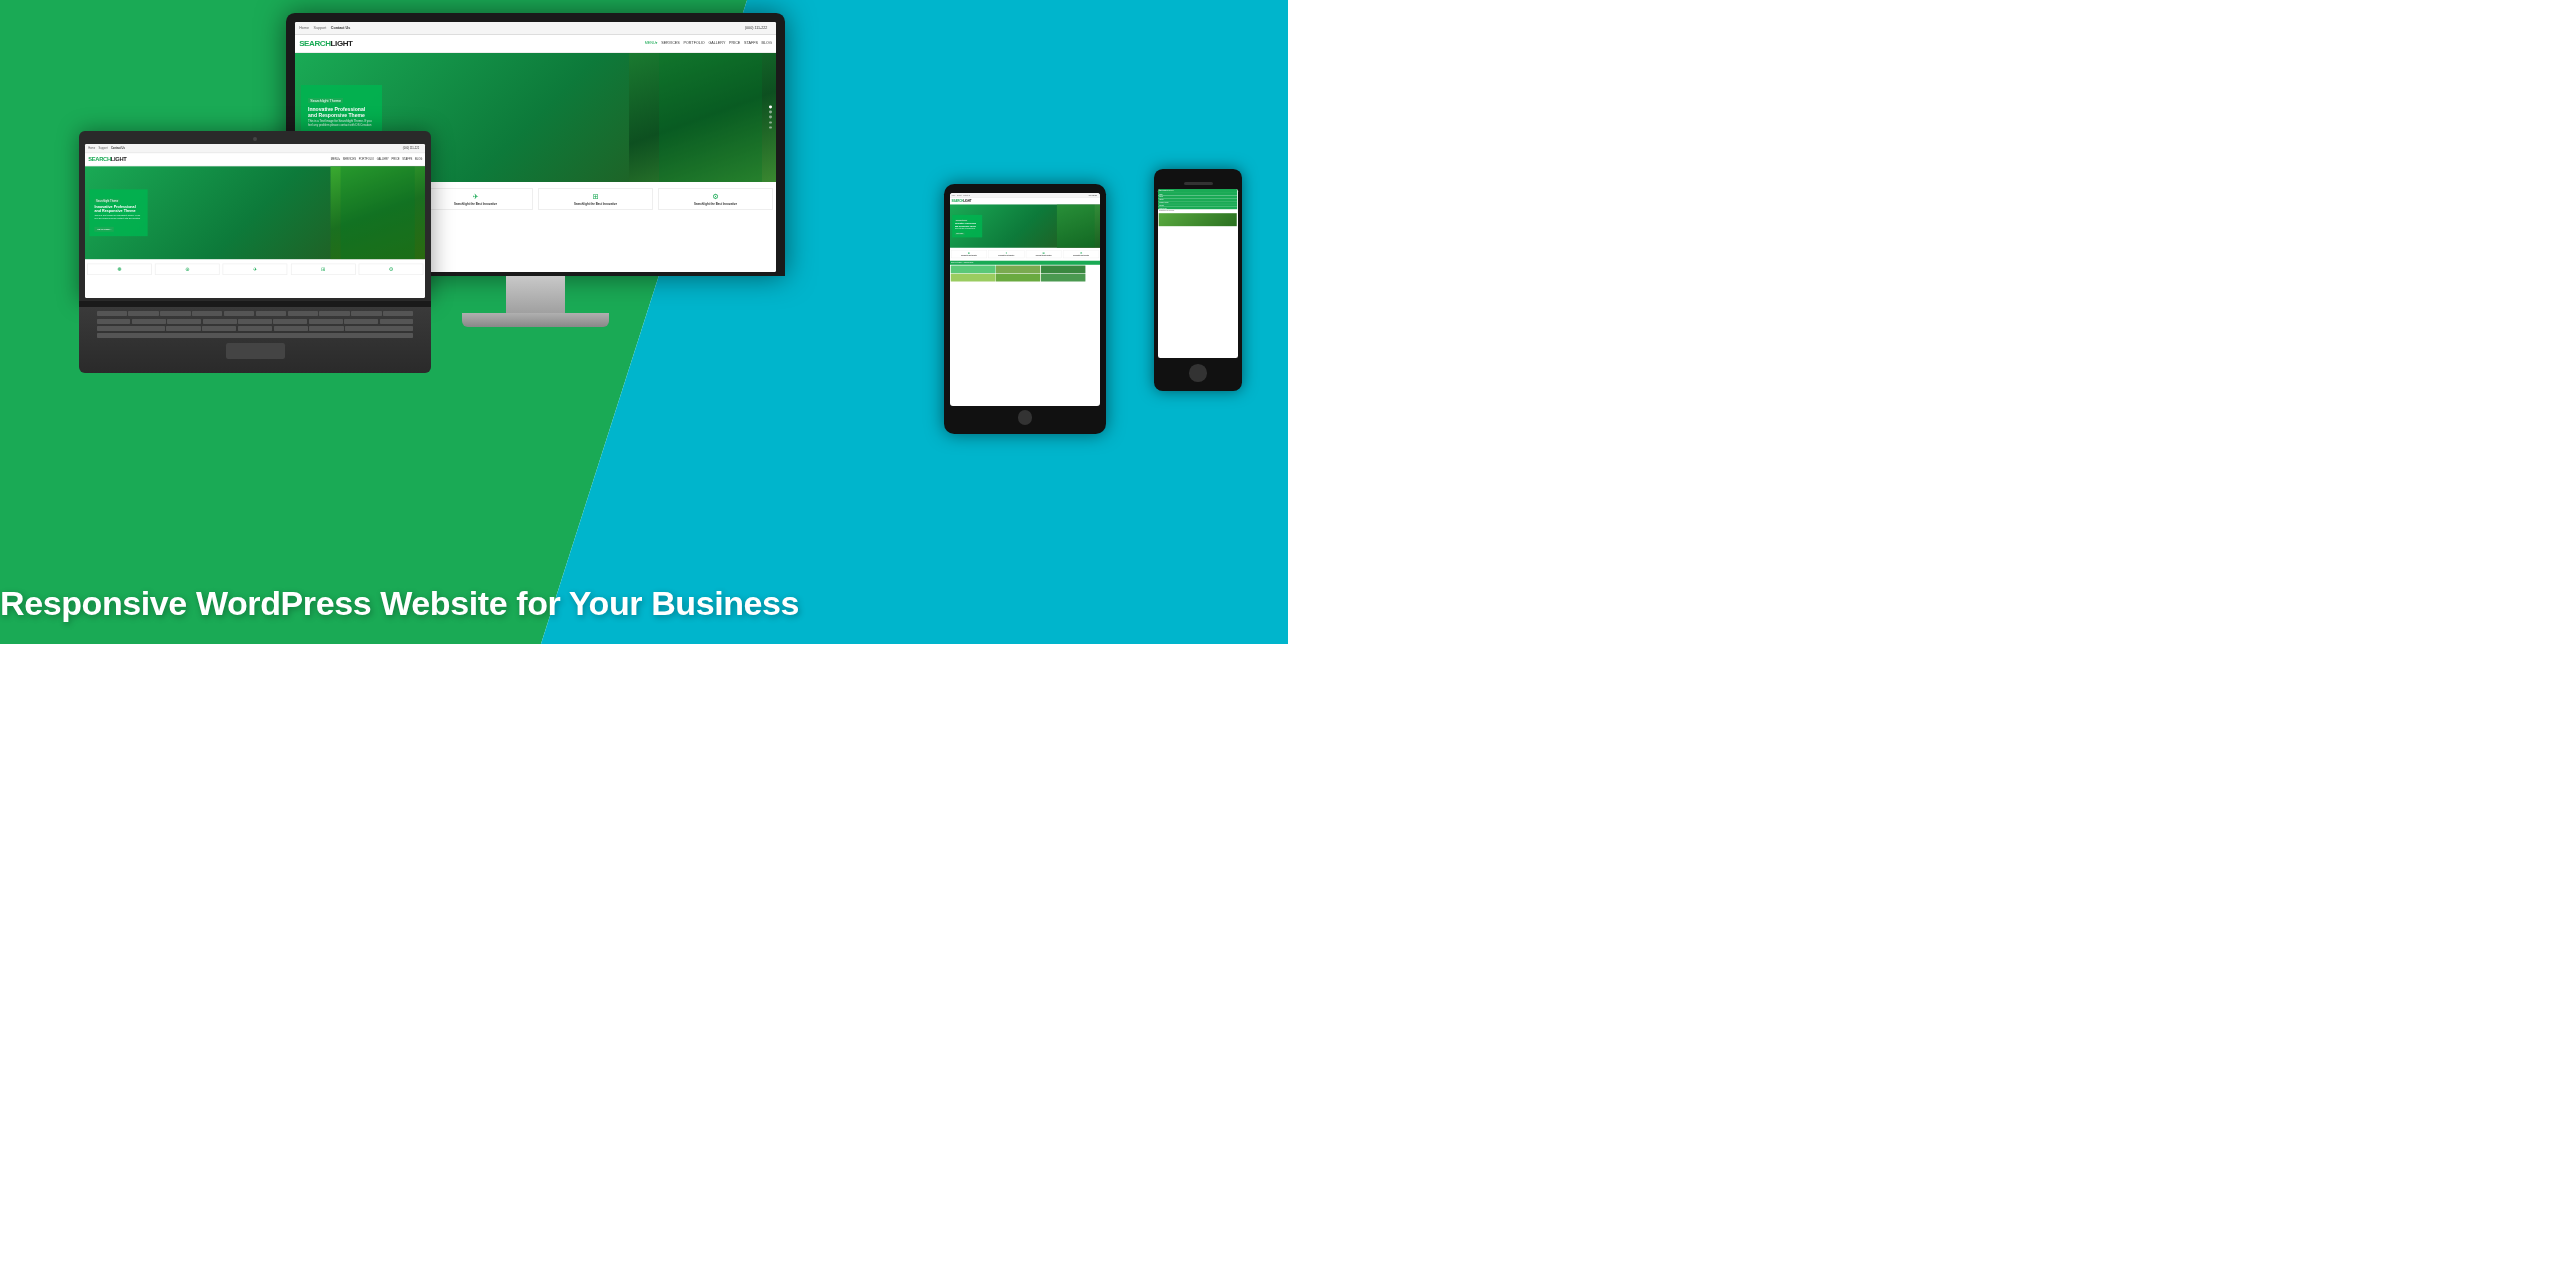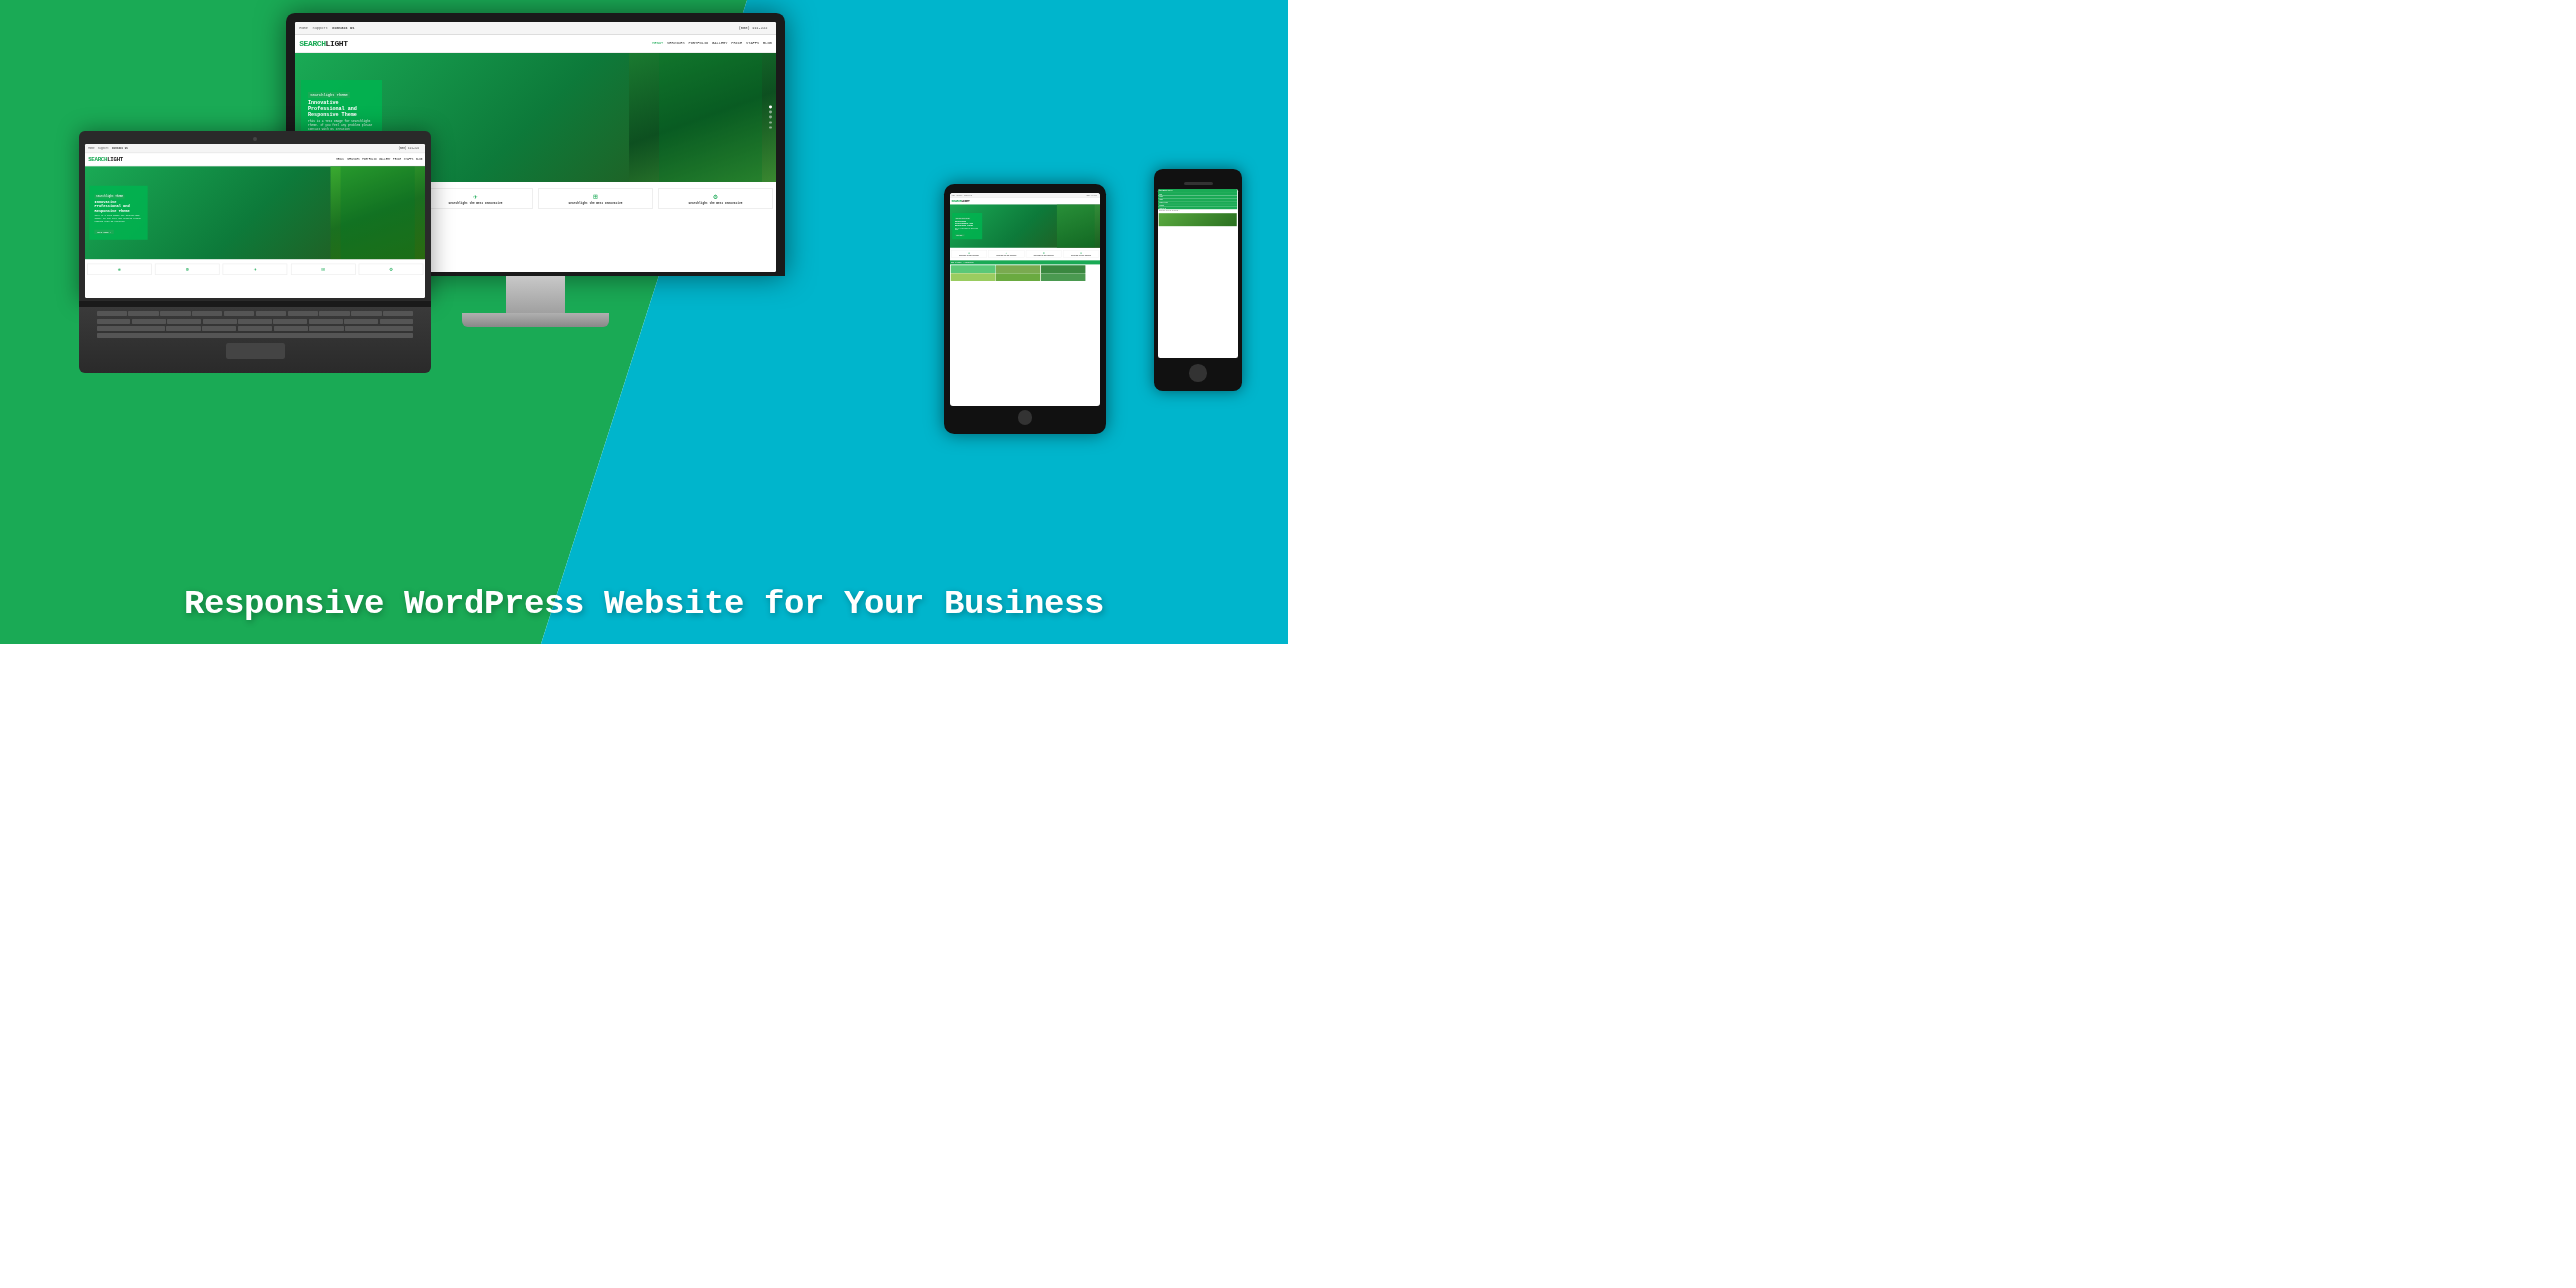--- a/index.html
+++ b/index.html
@@ -27,21 +27,20 @@
       background: #00b5cc;
       clip-path: polygon(58% 0, 100% 0, 100% 100%, 42% 100%);
       z-index: 0;
     }
 
     .scene {
       position: relative;
       z-index: 1;
       width: 1288px;
       height: 644px;
-      font-family: Liberation Mono, monospace;
     }
 
     
     .monitor {
       position: absolute;
       top: 13.2px;
       left: 286px;
       width: 499px;
     }
     .monitor-screen-border {
@@ -322,21 +321,21 @@
       font-weight: bold;
       margin-top: 1.5px;
     }
 
     
     .bottom-text {
       position: absolute;
       bottom: 20.6px;
       left: 0;
       right: 0;
-      text-align: center;
+      text-align: left;
       color: #fff;
       font-size: 34px;
       font-weight: 900;
       text-shadow: 1.5px 1.5px 5.9px rgba(0,0,0,0.3);
       letter-spacing: -0.4px;
     }
 
     
     .laptop-site { transform: scale(0.72); transform-origin: top left; width: 139%; }
     .monitor-site { transform: scale(1); transform-origin: top left; }

